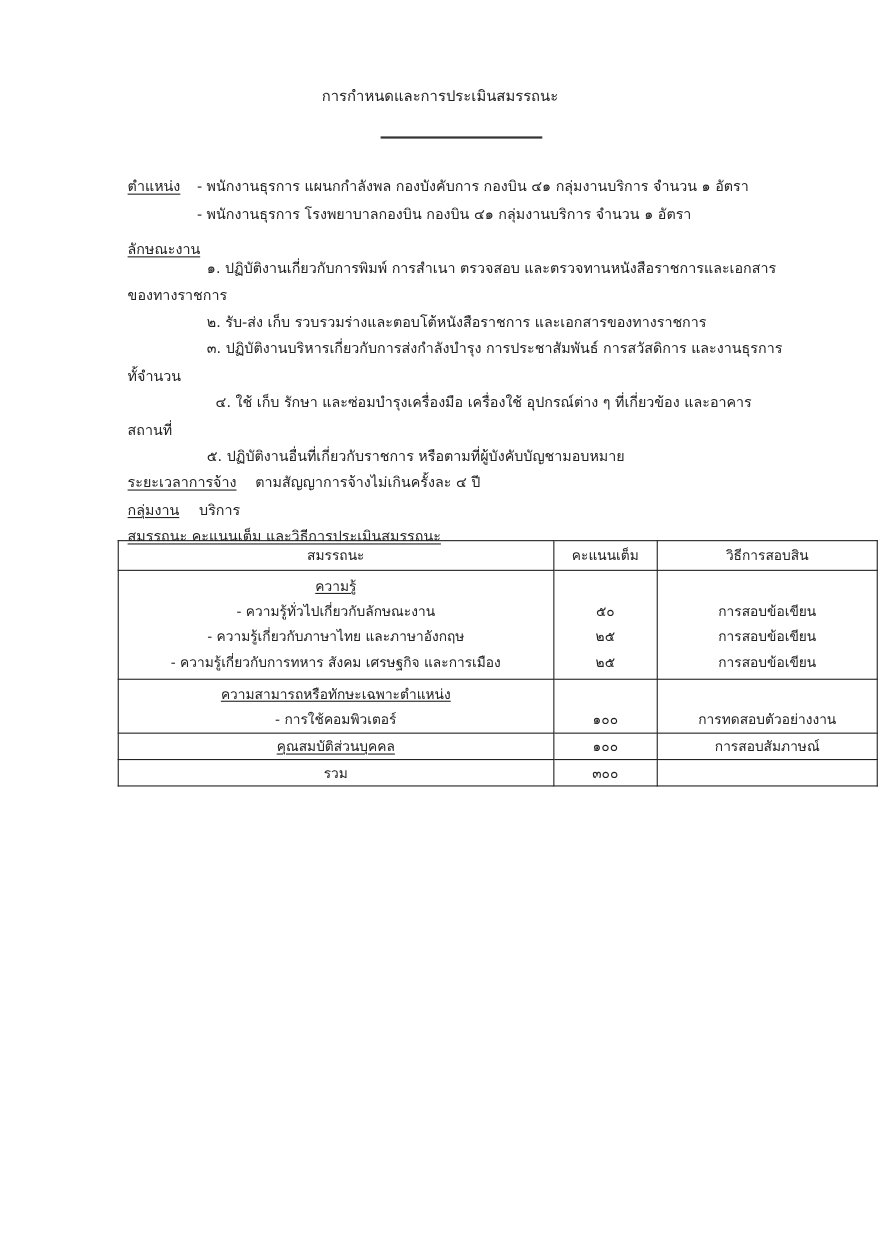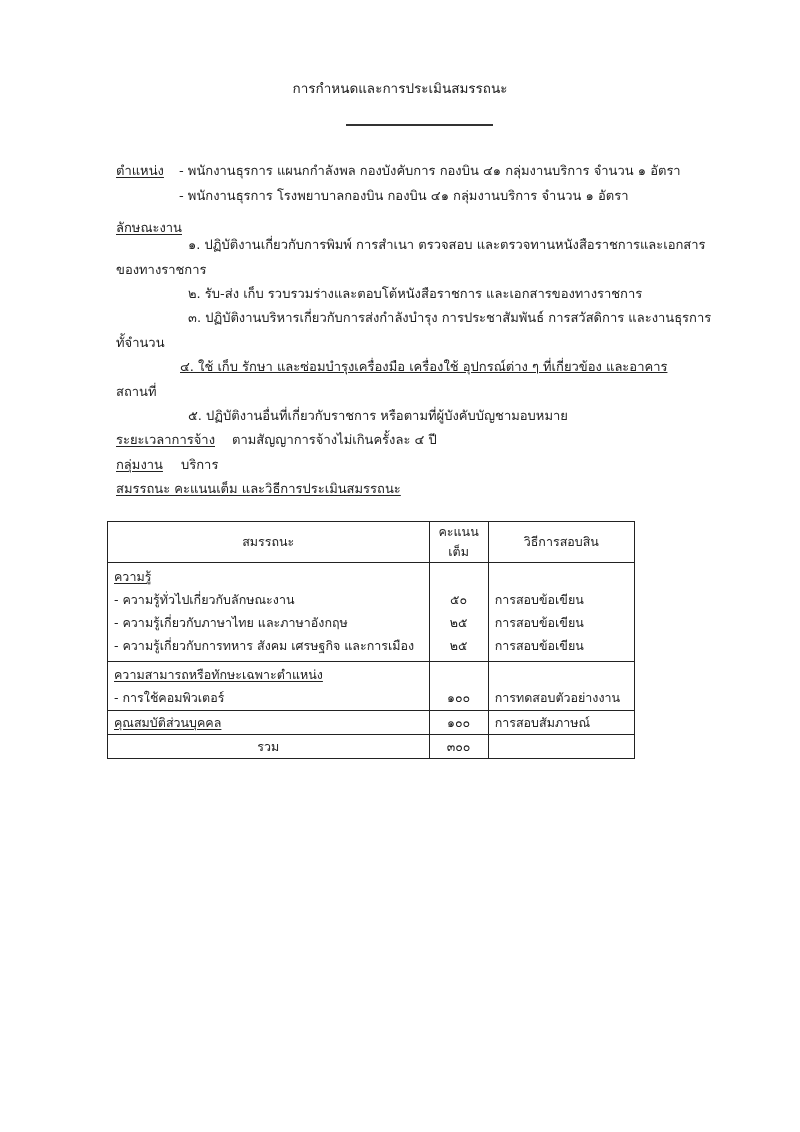--- a/index.html
+++ b/index.html
@@ -7,50 +7,50 @@
     width: 800px; height: 1132px; position: relative; overflow: hidden;
     font-family: "DejaVu Sans", "Liberation Sans", sans-serif;
     color: #222222; font-size: 13px;
   }
   .abs { position: absolute; white-space: nowrap; line-height: 18px; }
   .u { text-decoration: underline; text-underline-offset: 2px; }
   .title { left: 0; width: 800px; text-align: center; top: 79px; font-size: 13.5px; }
   .rule { position: absolute; left: 346px; top: 124px; width: 147px; height: 2px; background: #333; }
 
   table.comp {
-    position: absolute; left: 107px; top: 521px; width: 528px;
+    position: absolute; left: 107px; top: 491px; width: 691px;
     border-collapse: collapse; font-size: 12.5px;
   }
   table.comp td, table.comp th {
     border: 1.5px solid #222; padding: 0 6px; vertical-align: top; font-weight: normal;
   }
   table.comp th { height: 26px; text-align: center; vertical-align: middle; }
   .col1 { width: 347px; }
   .col2 { width: 73px; text-align: center; }
   .col3 { width: 169px; }
-  .line { height: 23px; line-height: 23px; white-space: nowrap; }
+  .line { height: 23px; line-height: 23px; white-space: nowrap; text-align: center; }
   .center { text-align: center; }
 </style>
 </head>
 <body>
 
 <div class="abs title">การกำหนดและการประเมินสมรรถนะ</div>
 <div class="rule"></div>
 
 <div class="abs u" style="left:116px; top:162px;">ตำแหน่ง</div>
 <div class="abs" style="left:179px; top:162px;">- พนักงานธุรการ แผนกกำลังพล กองบังคับการ กองบิน ๔๑ กลุ่มงานบริการ จำนวน ๑ อัตรา</div>
 <div class="abs" style="left:179px; top:187px;">- พนักงานธุรการ โรงพยาบาลกองบิน กองบิน ๔๑ กลุ่มงานบริการ จำนวน ๑ อัตรา</div>
 
 <div class="abs u" style="left:116px; top:219px;">ลักษณะงาน</div>
 <div class="abs" style="left:188px; top:236px;">๑.  ปฏิบัติงานเกี่ยวกับการพิมพ์ การสำเนา ตรวจสอบ และตรวจทานหนังสือราชการและเอกสาร</div>
 <div class="abs" style="left:116px; top:261px;">ของทางราชการ</div>
 <div class="abs" style="left:188px; top:285px;">๒.  รับ-ส่ง เก็บ รวบรวมร่างและตอบโต้หนังสือราชการ และเอกสารของทางราชการ</div>
 <div class="abs" style="left:188px; top:309px;">๓.  ปฏิบัติงานบริหารเกี่ยวกับการส่งกำลังบำรุง การประชาสัมพันธ์ การสวัสดิการ และงานธุรการ</div>
 <div class="abs" style="left:116px; top:334px;">ทั้จำนวน</div>
-<div class="abs" style="left:180px; top:358px;text-decoration:underline;">๔.  ใช้ เก็บ รักษา และซ่อมบำรุงเครื่องมือ เครื่องใช้ อุปกรณ์ต่าง ๆ ที่เกี่ยวข้อง และอาคาร</div>
+<div class="abs" style="left:196px; top:358px;">๔.  ใช้ เก็บ รักษา และซ่อมบำรุงเครื่องมือ เครื่องใช้ อุปกรณ์ต่าง ๆ ที่เกี่ยวข้อง และอาคาร</div>
 <div class="abs" style="left:116px; top:383px;">สถานที่</div>
 <div class="abs" style="left:188px; top:407px;">๕.  ปฏิบัติงานอื่นที่เกี่ยวกับราชการ หรือตามที่ผู้บังคับบัญชามอบหมาย</div>
 
 <div class="abs u" style="left:116px; top:431px;text-decoration:underline;">ระยะเวลาการจ้าง</div>
 <div class="abs" style="left:232px; top:431px;">ตามสัญญาการจ้างไม่เกินครั้งละ ๔ ปี</div>
 
 <div class="abs u" style="left:116px; top:456px;">กลุ่มงาน</div>
 <div class="abs" style="left:181px; top:456px;">บริการ</div>
 
 <div class="abs u" style="left:116px; top:480px;">สมรรถนะ  คะแนนเต็ม  และวิธีการประเมินสมรรถนะ</div>

